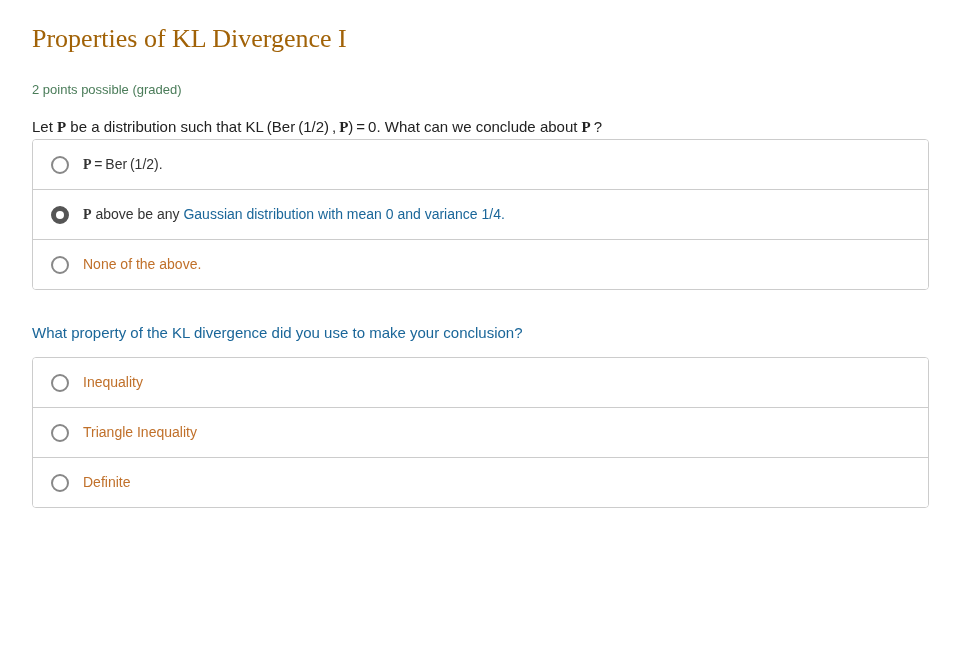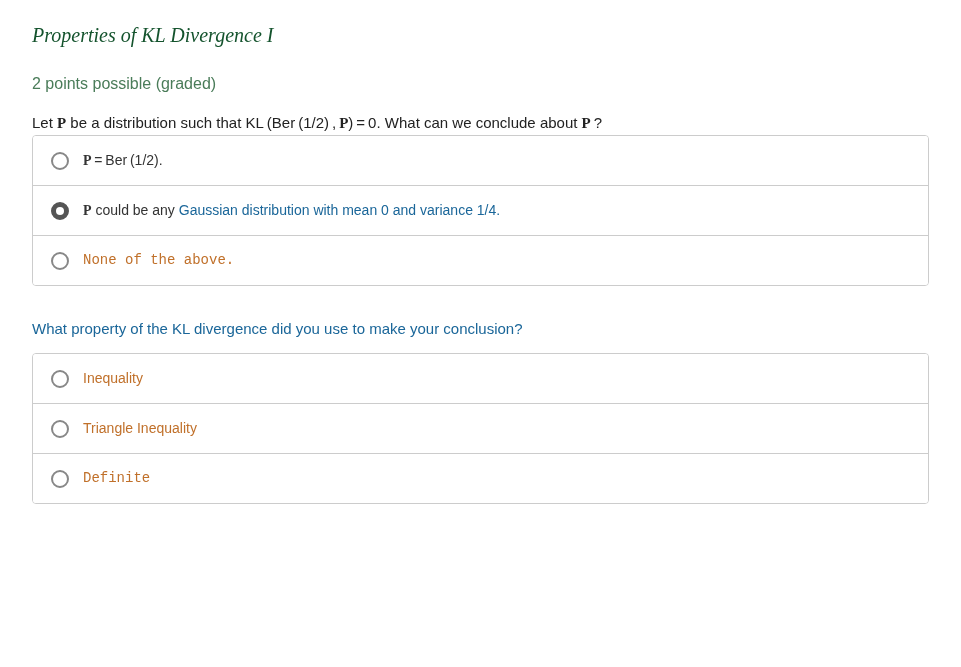--- a/index.html
+++ b/index.html
@@ -11,30 +11,29 @@
     body {
       font-family: Georgia, 'Times New Roman', serif;
       background: #ffffff;
       color: #333333;
       font-size: 15px;
       padding: 24px 32px;
       max-width: 961px;
     }
 
     .page-title {
-      font-size: 20px;
+      font-size: 26px;
       font-weight: normal;
-      color: #14532d;
+      color: #a16207;
       margin-bottom: 6px;
       font-family: Georgia, serif;
-      font-style: italic;
     }
 
     .points-label {
-      font-size: 16px;
+      font-size: 13px;
       color: #4a7c59;
       margin-bottom: 18px;
       font-family: Arial, sans-serif;
       margin-top: 28px;
     }
 
     .question-text {
       font-size: 15px;
       color: #222222;
       line-height: 1.6;
@@ -58,21 +57,20 @@
       padding: 14px 18px;
       border-bottom: 1px solid #cccccc;
       background: #ffffff;
       cursor: pointer;
       font-family: Arial, sans-serif;
       font-size: 14px;
     }
 
     .option-row:last-child {
       border-bottom: none;
-      font-family: Liberation Mono, monospace;
     }
 
     .radio-circle {
       width: 18px;
       height: 18px;
       border-radius: 50%;
       border: 2px solid #888888;
       margin-right: 14px;
       flex-shrink: 0;
       display: flex;
@@ -134,21 +132,21 @@
     <div class="radio-circle"></div>
     <div class="option-text">
       <span class="bold-math"><b>P</b></span> = Ber (1/2).
     </div>
   </div>
 
 
   <div class="option-row">
     <div class="radio-circle selected"></div>
     <div class="option-text">
-      <span class="bold-math"><b>P</b></span> <span style="color:#333">could be any</span> <span class="highlight-blue">Gaussian distribution with mean 0 and variance 1/4.</span>
+      <span class="bold-math"><b>P</b></span> <span style="color:#333">above be any</span> <span class="highlight-blue">Gaussian distribution with mean 0 and variance 1/4.</span>
     </div>
   </div>
 
   <div class="option-row">
     <div class="radio-circle"></div>
     <div class="option-text">
       <span style="color:#c0702a;">None of the above.</span>
     </div>
   </div>
 

